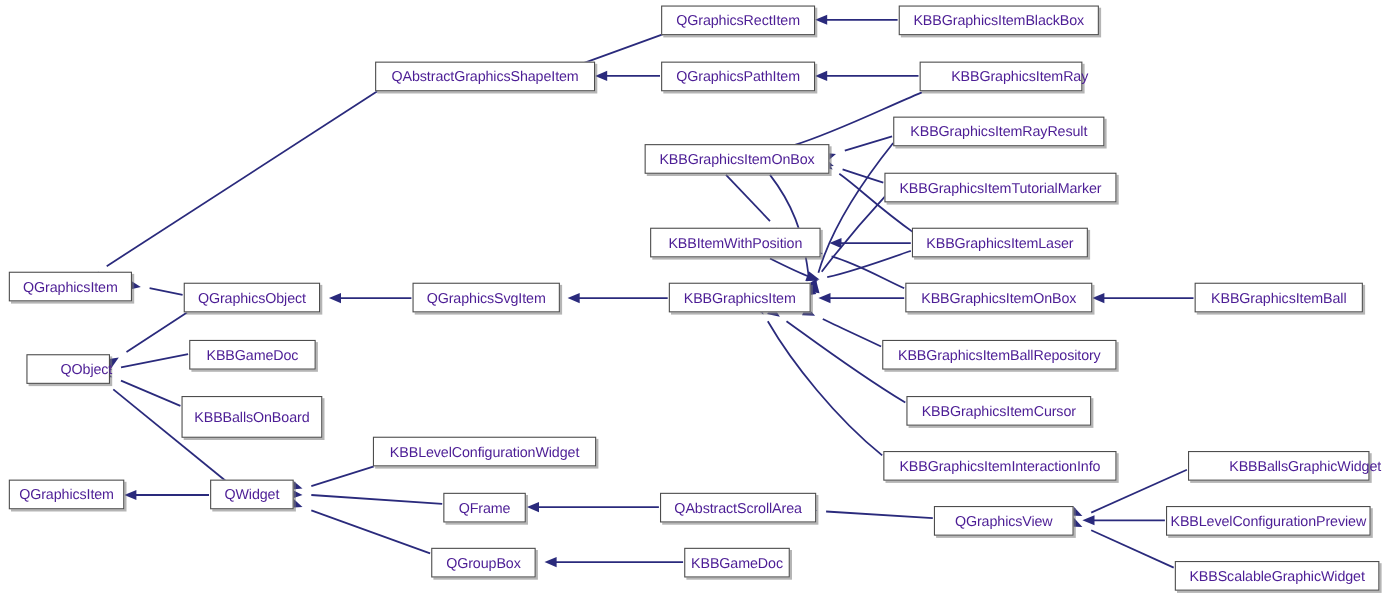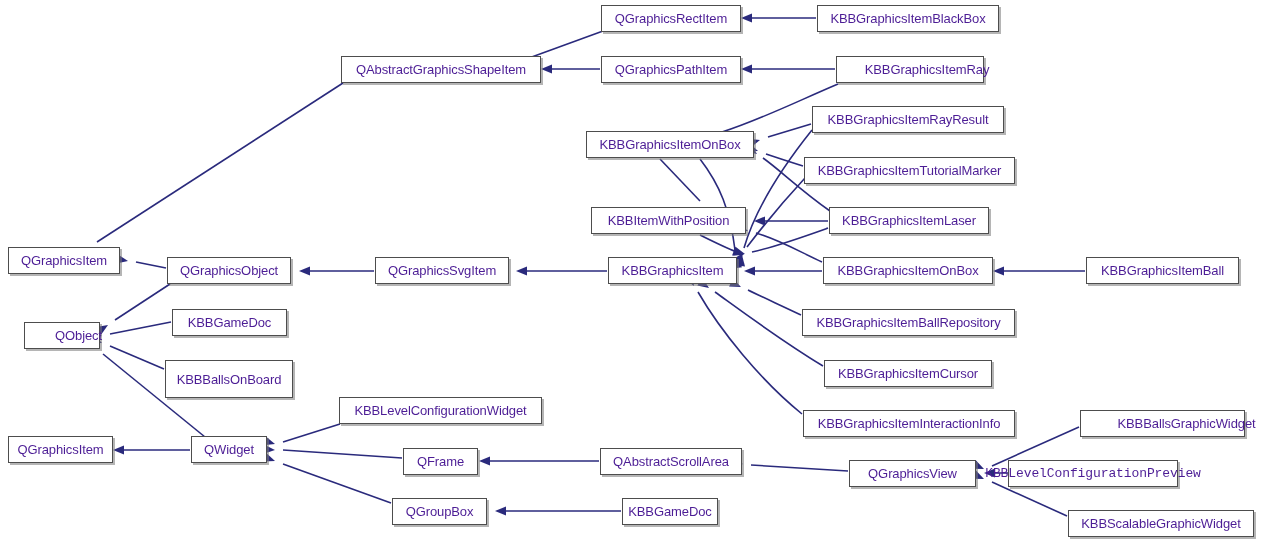--- a/index.html
+++ b/index.html
@@ -159,19 +159,19 @@
       <div class="node-box" style="left: 165px; top: 360px; width: 128px; height: 38px;">KBBBallsOnBoard</div>
       <div class="node-box" style="left: 824px; top: 360px; width: 168px; height: 27px;">KBBGraphicsItemCursor</div>
       <div class="node-box" style="left: 339px; top: 397px; width: 203px; height: 27px;">KBBLevelConfigurationWidget</div>
       <div class="node-box" style="left: 803px; top: 410px; width: 212px; height: 27px;">KBBGraphicsItemInteractionInfo</div>
       <div class="node-box" style="left: 1080px; top: 410px; width: 165px; height: 27px; padding-left: 48px;">KBBBallsGraphicWidget</div>
       <div class="node-box" style="left: 8px; top: 436px; width: 105px; height: 27px;">QGraphicsItem</div>
       <div class="node-box" style="left: 191px; top: 436px; width: 76px; height: 27px;">QWidget</div>
       <div class="node-box" style="left: 403px; top: 448px; width: 75px; height: 27px;">QFrame</div>
       <div class="node-box" style="left: 600px; top: 448px; width: 142px; height: 27px;">QAbstractScrollArea</div>
       <div class="node-box" style="left: 849px; top: 460px; width: 127px; height: 27px;">QGraphicsView</div>
-      <div class="node-box" style="left: 1008px; top: 460px; width: 170px; height: 27px; font-family: Liberation Mono, monospace;">KBBLevelConfigurationPreview</div>
+      <div class="node-box" style="left: 1060px; top: 460px; width: 186px; height: 27px;">KBBLevelConfigurationPreview</div>
       <div class="node-box" style="left: 392px; top: 498px; width: 95px; height: 27px;">QGroupBox</div>
       <div class="node-box" style="left: 622px; top: 498px; width: 96px; height: 27px;">KBBGameDoc</div>
       <div class="node-box" style="left: 1068px; top: 510px; width: 186px; height: 27px;">KBBScalableGraphicWidget</div>
     </div>
 
 </div>
 
 </body></html>

